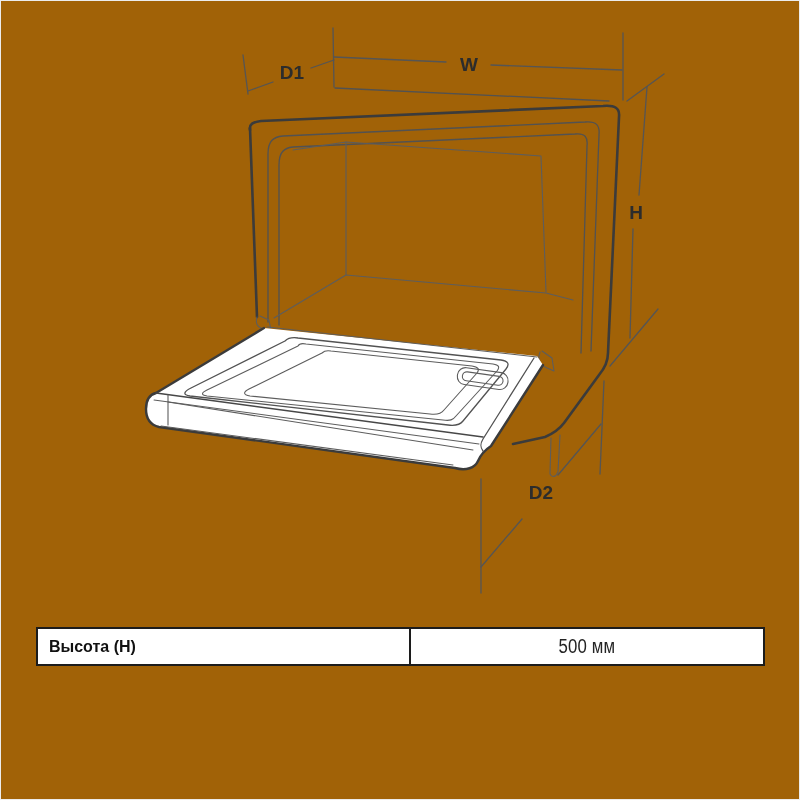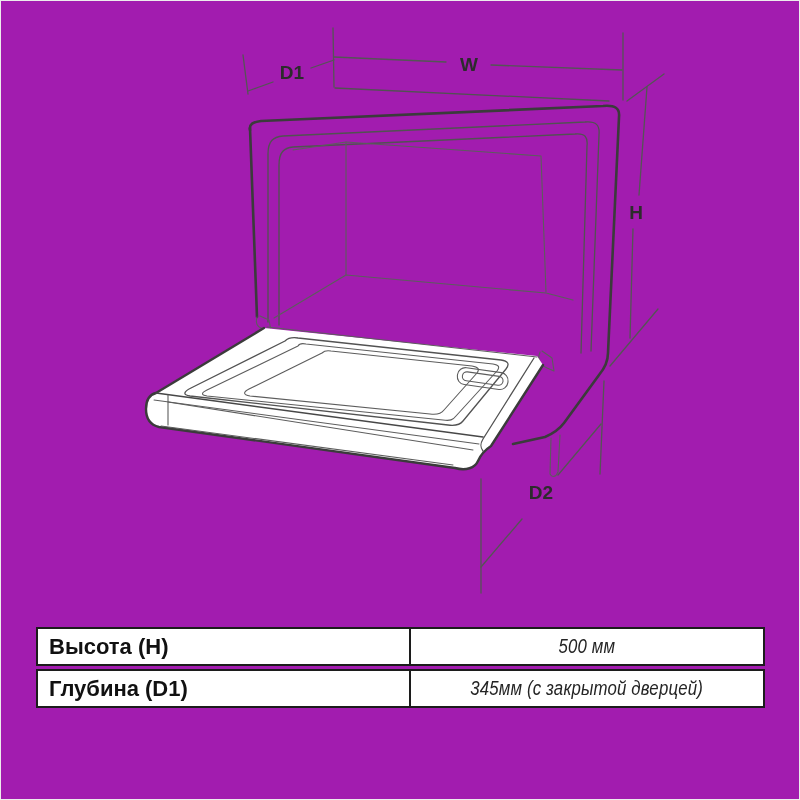--- a/index.html
+++ b/index.html
@@ -1,39 +1,39 @@
 <!DOCTYPE html>
 <html><head>
 <meta charset="utf-8">
 <style>
   html,body{margin:0;padding:0;background:#fff;}
   .page{
-    position:relative;width:800px;height:800px;background:#a21caf;
+    position:relative;width:800px;height:800px;background:#a16207;
     font-family:"Liberation Sans",sans-serif;box-sizing:border-box;
     border:1px solid #ececec;overflow:hidden;
   }
   svg.drawing{position:absolute;left:0;top:0;}
   svg .heavy{fill:none;stroke:#3b3b3b;stroke-width:2.6;stroke-linecap:round;stroke-linejoin:round;}
   svg .med{fill:none;stroke:#474747;stroke-width:1.6;stroke-linecap:round;stroke-linejoin:round;}
   svg .frame{fill:none;stroke:#525252;stroke-width:1.3;stroke-linecap:round;stroke-linejoin:round;}
   svg .thin{fill:none;stroke:#5d5d5d;stroke-width:1.1;stroke-linecap:round;stroke-linejoin:round;}
   svg .dim{fill:none;stroke:#555555;stroke-width:1.3;stroke-linecap:round;}
   svg .silhouette{fill:#ffffff;stroke:none;}
   svg text.dimlabel{
     font-family:"Liberation Sans",sans-serif;font-weight:bold;font-size:19px;
     fill:#2c2c2c;text-anchor:middle;
   }
   .spec-table{position:absolute;left:35px;top:623px;width:729px;}
   .spec-table table{border-collapse:separate;border-spacing:0 3px;width:100%;table-layout:fixed;}
   .spec-table td{height:33px;border:2px solid #1c1c1c;background:#fff;vertical-align:middle;}
   .spec-table td.label{
-    width:360px;font-weight:bold;font-size:22px;color:#111;
+    width:360px;font-weight:bold;font-size:16px;color:#111;
     padding:0 0 0 11px;border-right:2px solid #1c1c1c;
   }
-  .spec-table td.value{border-left:none;text-align:center;color:#242424;font-style:italic;}
+  .spec-table td.value{border-left:none;text-align:center;color:#242424;}
   .spec-table td.value .cond{
     display:inline-block;transform:scaleX(0.84);transform-origin:center;
     font-size:20px;font-weight:normal;white-space:nowrap;letter-spacing:0.2px;
   }
 </style>
 </head>
 <body>
 
 <div class="page">
 
@@ -118,21 +118,17 @@
     <text class="dimlabel" x="540" y="498">D2</text>
   </svg>
 
   <div class="spec-table">
     <table>
       <tbody>
         <tr>
           <td class="label">Высота (H)</td>
           <td class="value"><span class="cond">500 мм</span></td>
         </tr>
-        <tr>
-          <td class="label">Глубина (D1)</td>
-          <td class="value"><span class="cond">345мм (с закрытой дверцей)</span></td>
-        </tr>
       </tbody>
     </table>
   </div>
 
 </div>
 
 </body></html>

